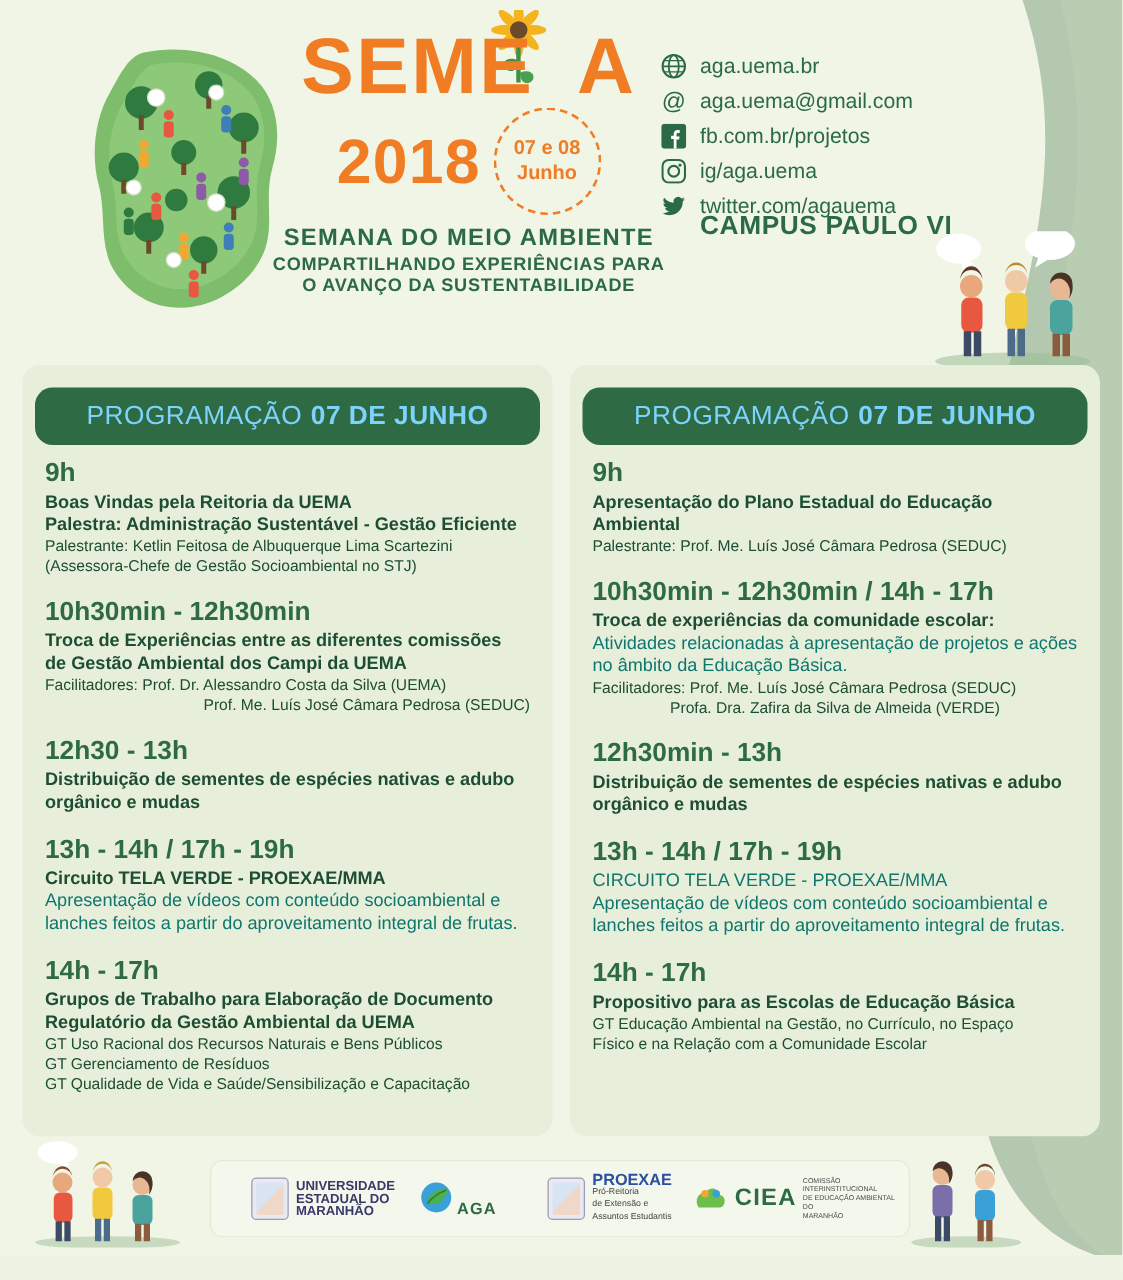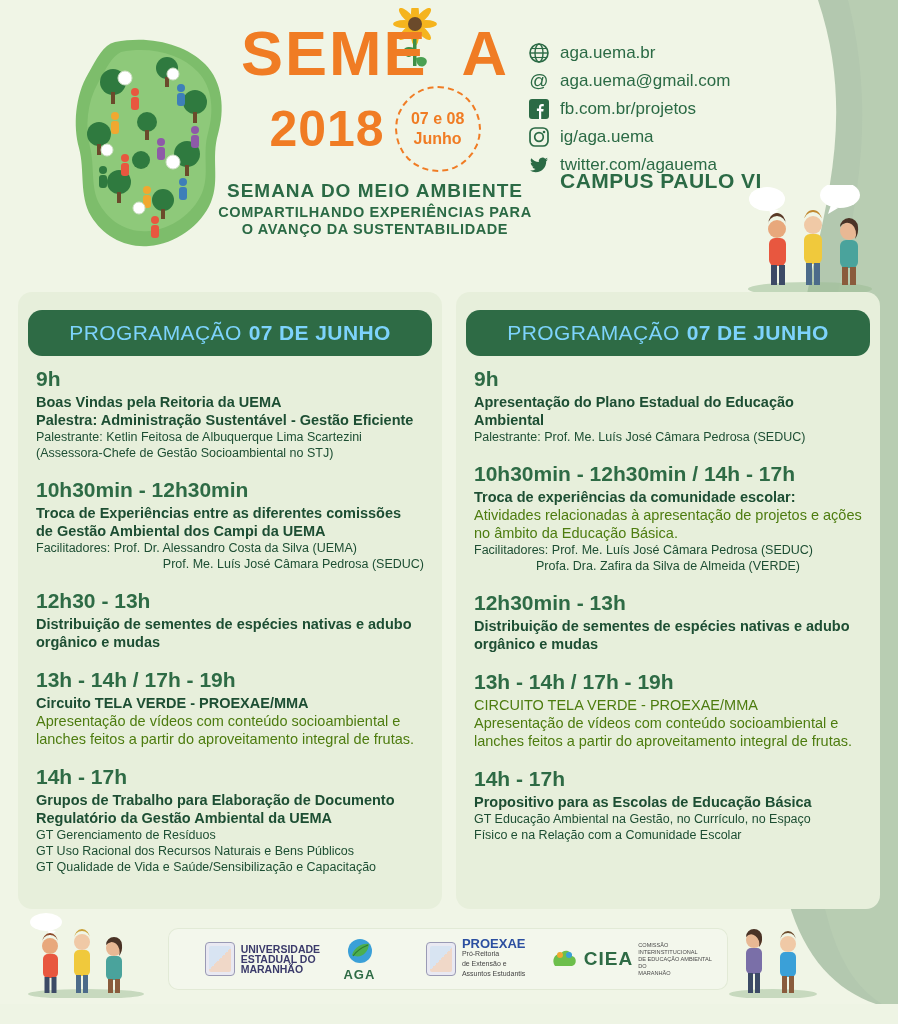--- a/index.html
+++ b/index.html
@@ -161,21 +161,21 @@
     margin-bottom: 2px;
   }
   .line-b {
     font-size: 14.5px;
     font-weight: bold;
     color: #1d4e33;
     line-height: 18px;
   }
   .line-n {
     font-size: 14.5px;
-    color: #4d7c0f;
+    color: #0f766e;
     line-height: 18px;
   }
   .line-s {
     font-size: 12.5px;
     color: #1d4e33;
     line-height: 16px;
   }
   .indent { padding-left: 60px; text-align: right; }
   .center-s { text-align: center; }
 
@@ -203,21 +203,21 @@
     background: #e9e9f2;
     border: 1px solid #9a9ab5;
     position: relative; overflow: hidden;
   }
   .crest::after {
     content: ""; position: absolute; left: 3px; top: 3px; right: 3px; bottom: 3px;
     background:
       linear-gradient(135deg,#d8e4f2 0 50%, #f0d8c8 50% 100%);
     border-radius: 2px;
   }
-  .aga-logo { display:flex; flex-direction:column; align-items:flex-start; }
+  .aga-logo { display:flex; flex-direction:row; align-items:flex-end; }
   .footer-people-left { position: absolute; left: 22px; bottom: 6px; width: 130px; height: 86px;}
   .footer-people-right { position: absolute; right: 70px; bottom: 6px; width: 110px; height: 86px;}
   .ciea { display:flex; align-items:center; gap:5px; }
   .ciea-text { font-size: 5.6px; color:#4a4a4a; line-height:7px; width:78px;}
   .ciea-word { font-size: 19px; font-weight: bold; color:#2e6b45; letter-spacing:1px;}
 </style>
 </head>
 <body>
 
 <div class="poster">
@@ -475,22 +475,22 @@
           <div class="time">13h - 14h / 17h - 19h</div>
           <div class="line-b">Circuito TELA VERDE - PROEXAE/MMA</div>
           <div class="line-n">Apresentação de vídeos com conteúdo socioambiental e</div>
           <div class="line-n">lanches feitos a partir do aproveitamento integral de frutas.</div>
         </div>
 
         <div class="item">
           <div class="time">14h - 17h</div>
           <div class="line-b">Grupos de Trabalho para Elaboração de Documento</div>
           <div class="line-b">Regulatório da Gestão Ambiental da UEMA</div>
+          <div class="line-s">GT Uso Racional dos Recursos Naturais e Bens Públicos</div>
           <div class="line-s">GT Gerenciamento de Resíduos</div>
-          <div class="line-s">GT Uso Racional dos Recursos Naturais e Bens Públicos</div>
           <div class="line-s">GT Qualidade de Vida e Saúde/Sensibilização e Capacitação</div>
         </div>
 
       </div>
     </div>
 
     <div class="col right">
       <div class="col-head">
         <span class="light">PROGRAMAÇÃO</span>
         <span class="bold">07 DE JUNHO</span>

